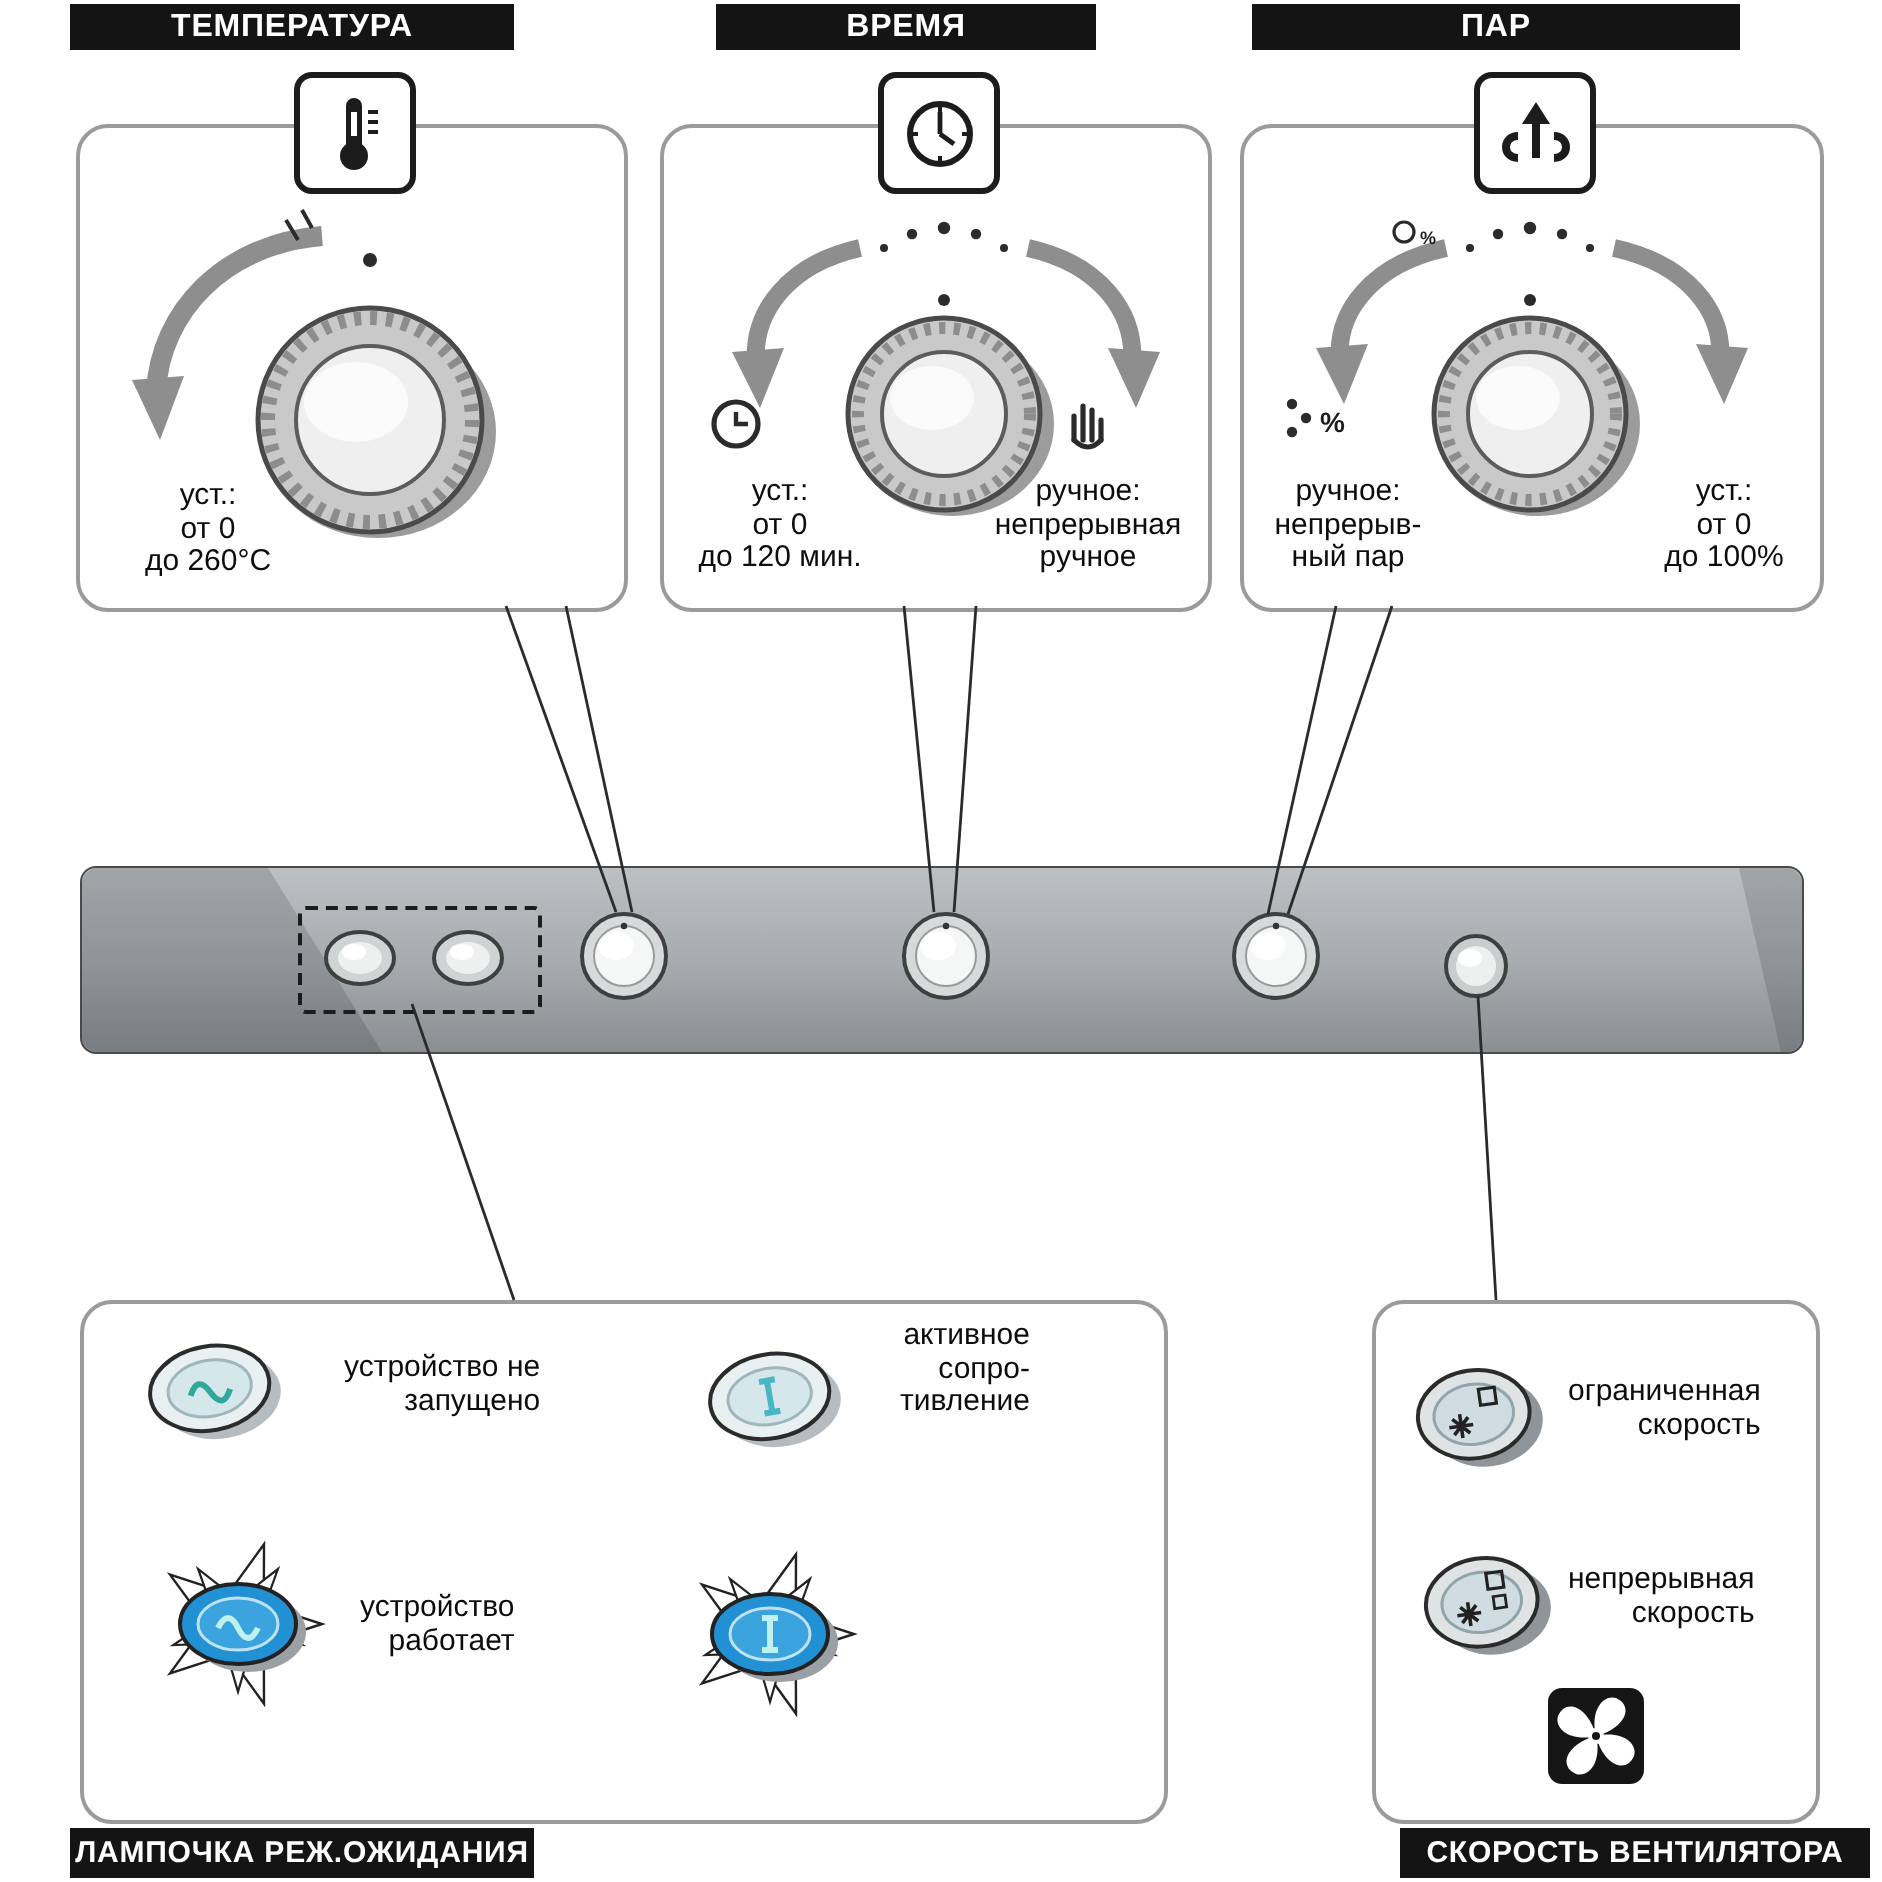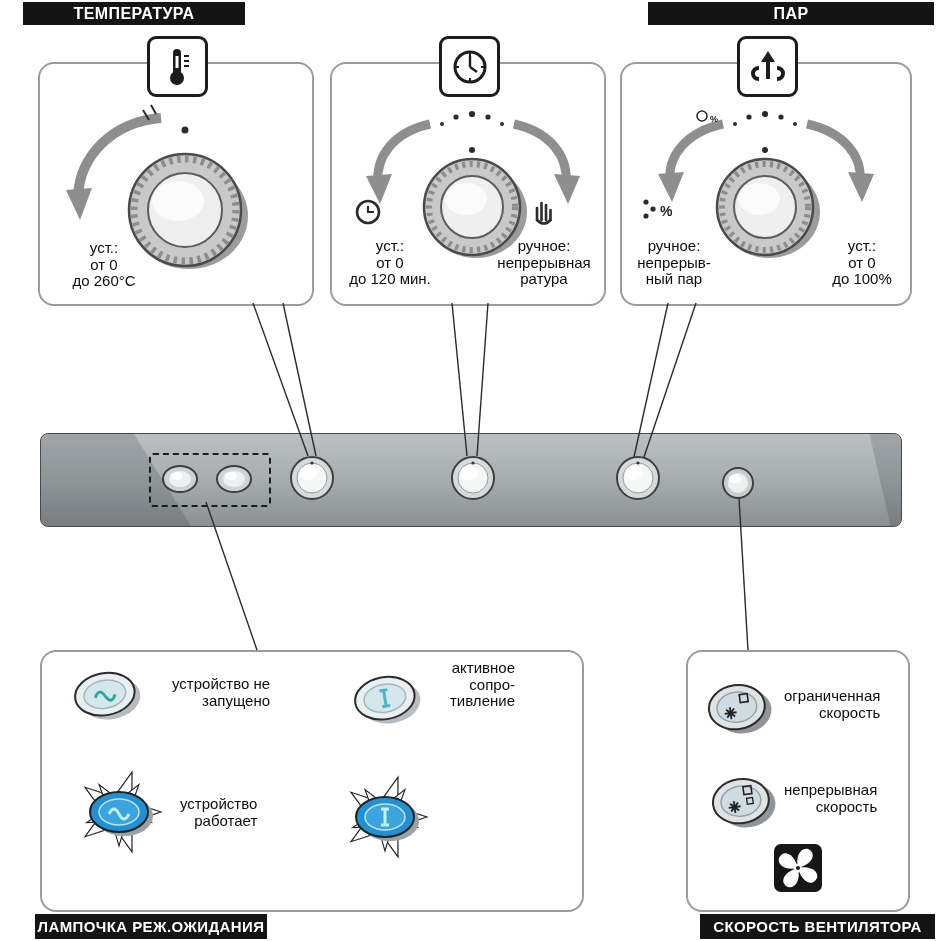--- a/index.html
+++ b/index.html
@@ -33,22 +33,23 @@
             border:2px dashed #1c1c1c; border-radius:4px; }
   .stripitem { position:absolute; }
 
   .overlay { position:absolute; left:0; top:0; pointer-events:none; z-index:8; }
 </style>
 </head>
 <body>
 
 <div class="stage">
 
-  <div class="bar" style="left:23px;top:2px;width:222px;height:23px">ТЕМПЕРАТУРА</div>
-  <div class="bar" style="left:648px;top:2px;width:286px;height:23px">ПАР</div>
+  <div class="bar" style="left:35px;top:2px;width:222px;height:23px">ТЕМПЕРАТУРА</div>
+  <div class="bar" style="left:358px;top:2px;width:190px;height:23px">ВРЕМЯ</div>
+  <div class="bar" style="left:626px;top:2px;width:244px;height:23px">ПАР</div>
 
   <div class="panel" style="left:38px;top:62px;width:272px;height:240px">
     <svg class="fillsvg" width="268" height="236" viewBox="0 0 268 236">
       <path d="M121 54 C 72 58 40 92 38 132" stroke="#8e8e8e" stroke-width="10" fill="none"></path>
       <polygon points="26,126 52,124 40,156" fill="#8e8e8e"></polygon>
       <path d="M103 46 l6 10 M111 41 l5 9" stroke="#2b2b2b" stroke-width="2"></path>
       <circle cx="145" cy="66" r="3.5" fill="#2b2b2b"></circle>
       <ellipse cx="149" cy="152" rx="59" ry="53" fill="#9c9c9c"></ellipse>
       <circle cx="145" cy="146" r="56" fill="#c9c9c9" stroke="#4a4a4a" stroke-width="2.5"></circle>
       <circle cx="145" cy="146" r="51" fill="none" stroke="#8d8d8d" stroke-width="7" stroke-dasharray="3.5 4.5"></circle>
@@ -102,21 +103,21 @@
       <ellipse cx="134" cy="135" rx="21" ry="16" fill="#fbfbfb"></ellipse>
     </svg>
     <div class="txt" style="left:8px;top:174px;width:100px">
       <span class="ln">уст.:</span>
       <span class="ln">от 0</span>
       <span class="ln">до 120 мин.</span>
     </div>
     <div class="txt" style="left:160px;top:174px;width:104px">
       <span class="ln">ручное:</span>
       <span class="ln">непрерывная</span>
-      <span class="ln">ратура</span>
+      <span class="ln">ручное</span>
     </div>
   </div>
   <div class="iconbox" style="left:439px;top:36px">
     <svg width="40" height="40" viewBox="0 0 40 40">
       <circle cx="20" cy="20" r="15" fill="#fff" stroke="#1c1c1c" stroke-width="3"></circle>
       <path d="M20 20 V9 M20 20 L27 25" stroke="#1c1c1c" stroke-width="2.4" fill="none"></path>
       <path d="M20 6 v3 M34 20 h-3 M20 34 v-3 M6 20 h3" stroke="#1c1c1c" stroke-width="2"></path>
     </svg>
   </div>
 

